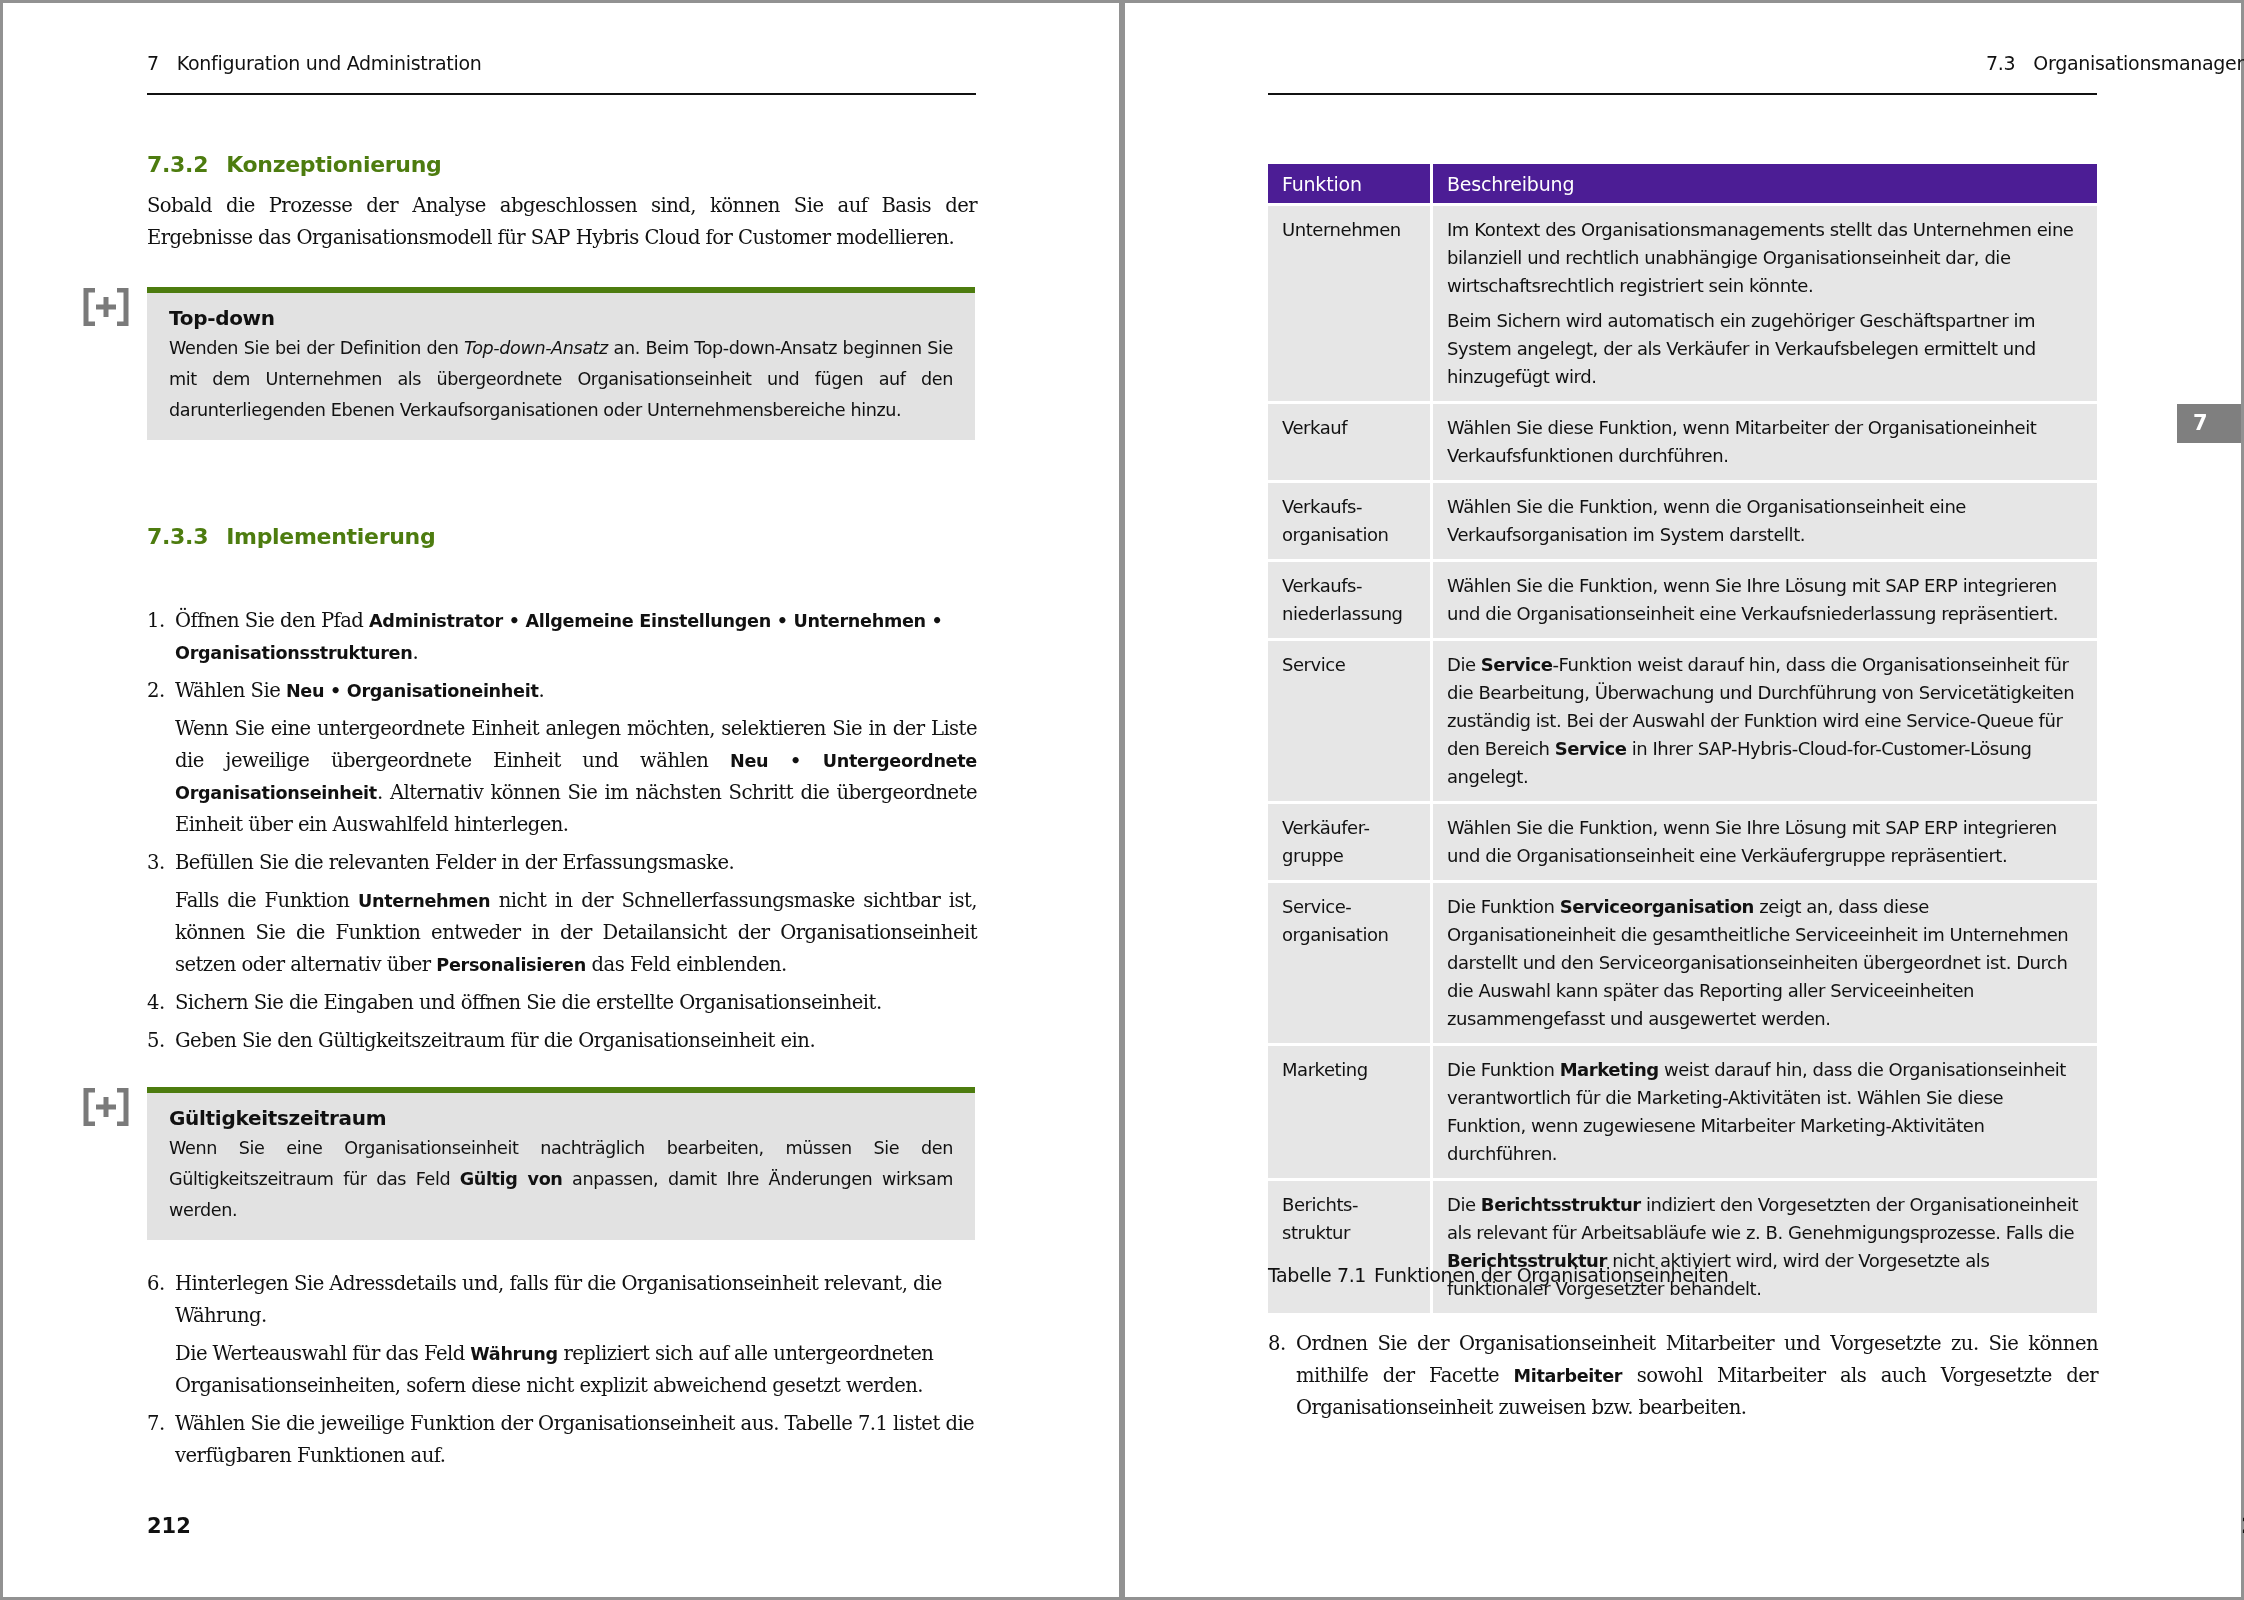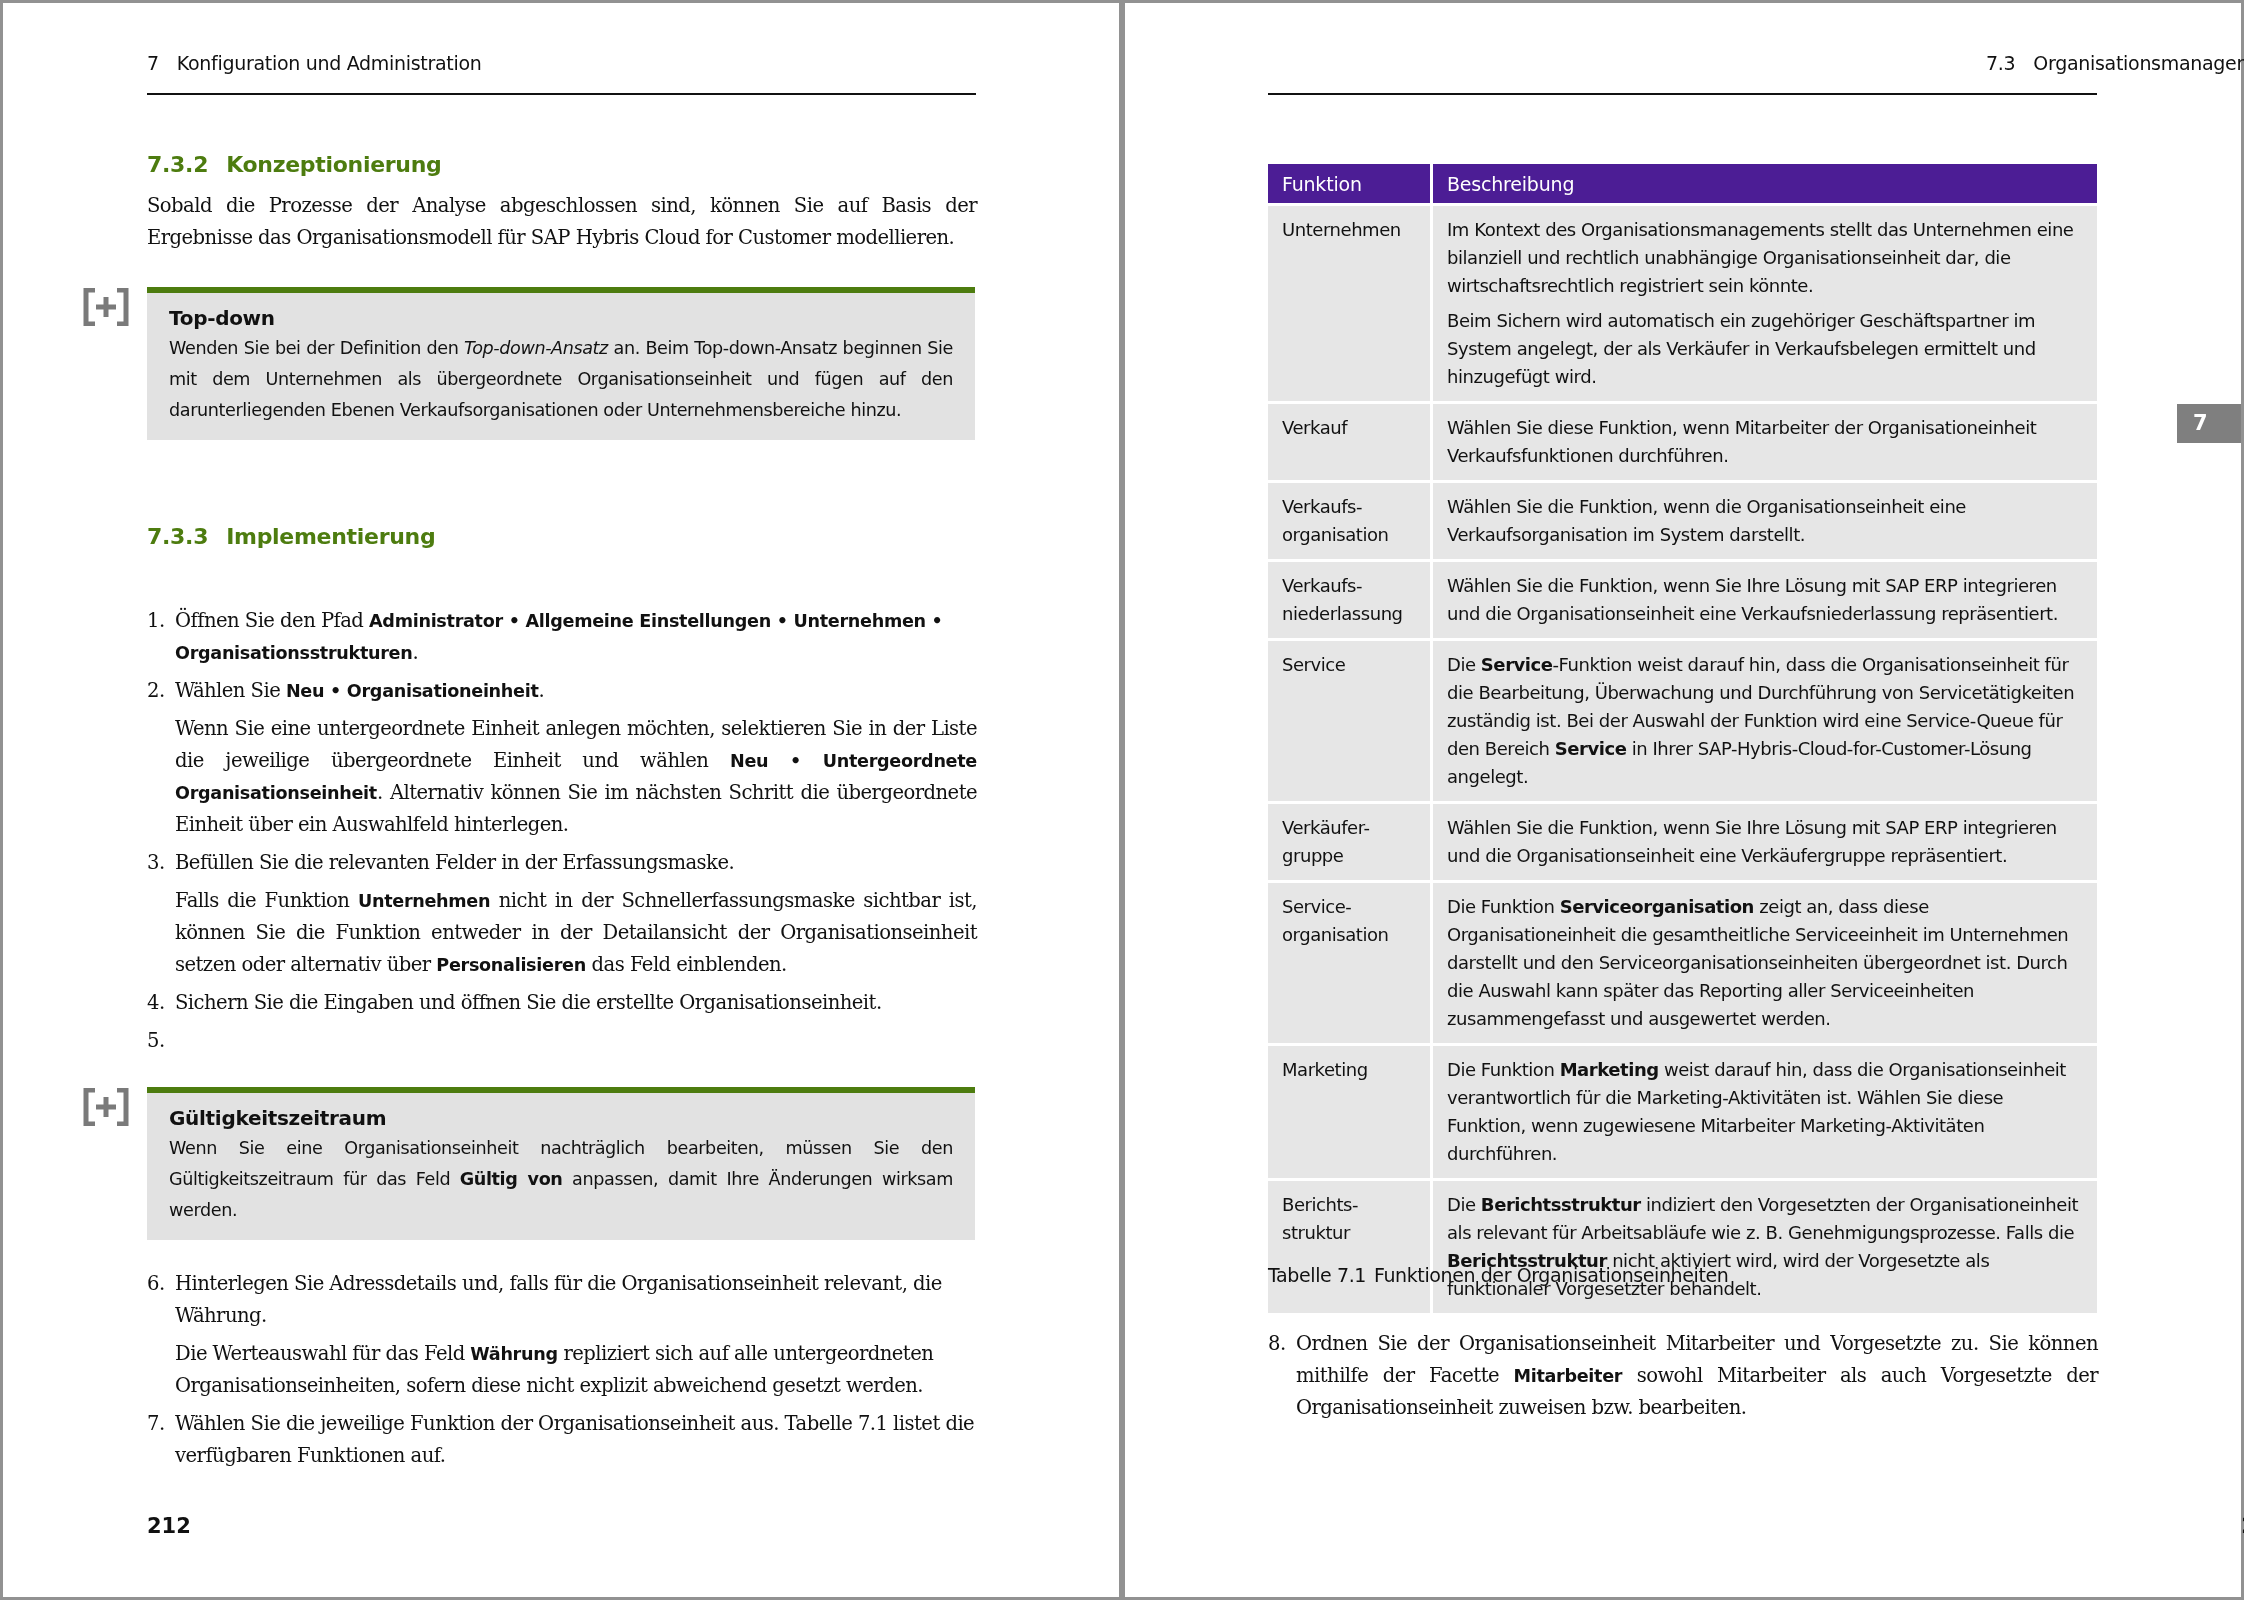--- a/index.html
+++ b/index.html
@@ -101,20 +101,21 @@
       <span class="marker">3.</span>
       <span>Befüllen Sie die relevanten Felder in der Erfassungsmaske.</span>
       <span class="sub" style="text-align:justify;"><span>Falls die Funktion </span><b>Unternehmen</b><span> nicht in der Schnellerfassungsmaske sichtbar ist, können Sie die Funktion entweder in der Detailansicht der Organisationseinheit setzen oder alternativ über </span><b>Personalisieren</b><span> das Feld einblenden.</span></span>
     </li>
     <li>
       <span class="marker">4.</span>
       <span>Sichern Sie die Eingaben und öffnen Sie die erstellte Organisationseinheit.</span>
     </li>
     <li>
       <span class="marker">5.</span>
+      <span>Geben Sie den Gültigkeitszeitraum für die Organisationseinheit ein.</span>
     </li>
   </ol>
 
   <div class="tip-icon" style="left:80px; top:1088px;">
     <svg width="46" height="38" viewBox="0 0 46 38">
       <path d="M12 2 H3 V36 H12" fill="none" stroke="#7a7a7a" stroke-width="5"></path>
       <path d="M34 2 H43 V36 H34" fill="none" stroke="#7a7a7a" stroke-width="5"></path>
       <path d="M23 9 V29 M13 19 H33" stroke="#7a7a7a" stroke-width="5"></path>
     </svg>
   </div>

